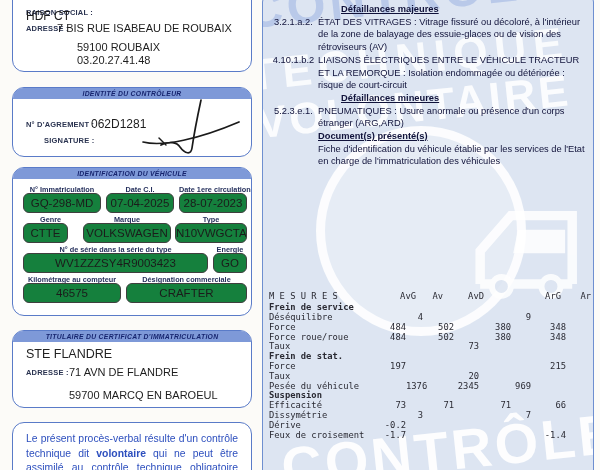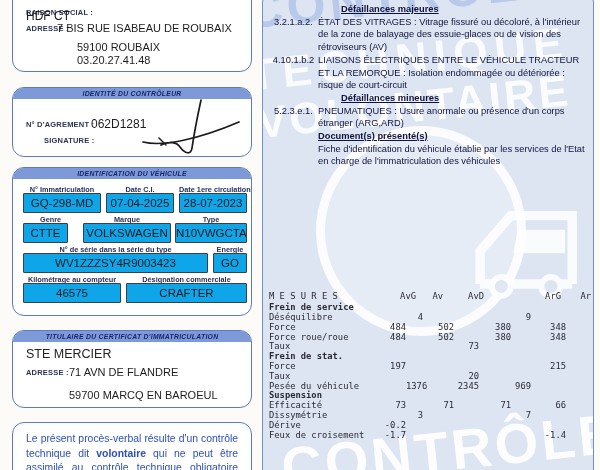--- a/index.html
+++ b/index.html
@@ -11,21 +11,21 @@
         border:1.6px solid #5a7bc8;border-radius:12px;box-sizing:border-box;}
   .bhdr{height:11px;line-height:11px;background:#7e99d8;border-radius:10px 10px 0 0;
         color:#16246e;font-size:6.8px;font-weight:bold;font-style:italic;
         text-align:center;letter-spacing:.3px;}
   .sml{font-size:7.5px;font-weight:600;color:#2a3350;letter-spacing:.2px;}
   .val{font-size:11px;color:#1d1d1d;}
   .big{font-size:12px;color:#1d1d1d;}
   .abs{position:absolute;white-space:nowrap;}
 
   
-  .pill{position:absolute;background:#0ea5e9;border:1.3px solid #3f3f3f;border-radius:1px;
+  .pill{position:absolute;background:#15803d;border:1.3px solid #3f3f3f;border-radius:6px;
         height:20px;line-height:19px;text-align:center;font-size:11.5px;color:#1b1b1b;
         box-sizing:border-box;overflow:hidden;}
   .flabel{position:absolute;font-size:7.3px;font-weight:600;color:#25305c;
         text-align:center;white-space:nowrap;}
 
   
   .notice{font-size:10.4px;line-height:14.6px;color:#2d4fbe;text-align:justify;
         padding:9px 13px 0 13px;}
   .notice b{font-weight:bold;}
 
@@ -112,21 +112,21 @@
     <div class="pill" style="left:200px;top:85px;width:34px;">GO</div>
 
     <div class="flabel" style="left:10px;top:107px;width:98px;">Kilométrage au compteur</div>
     <div class="pill" style="left:10px;top:115px;width:98px;">46575</div>
     <div class="flabel" style="left:113px;top:107px;width:121px;">Désignation commerciale</div>
     <div class="pill" style="left:113px;top:115px;width:121px;">CRAFTER</div>
   </div>
 
   <div class="lbox" style="top:330px;height:78px;">
     <div class="bhdr">TITULAIRE DU CERTIFICAT D'IMMATRICULATION</div>
-    <div class="abs" style="left:13px;top:16px;font-size:12.5px;">STE MERCIER</div>
+    <div class="abs" style="left:13px;top:16px;font-size:12.5px;">STE FLANDRE</div>
     <div class="abs sml" style="left:13px;top:37px;">ADRESSE :</div>
     <div class="abs val" style="left:56px;top:35px;">71 AVN DE FLANDRE</div>
     <div class="abs val" style="left:56px;top:58px;">59700 MARCQ EN BAROEUL</div>
   </div>
 
   <div class="lbox" style="top:422px;height:72px;">
     <div class="notice"><span>Le présent procès-verbal résulte d'un contrôle technique dit </span><b>volontaire</b><span> qui ne peut être assimilé au contrôle technique obligatoire prévu par le</span></div>
   </div>
 
   <div class="rpanel">

